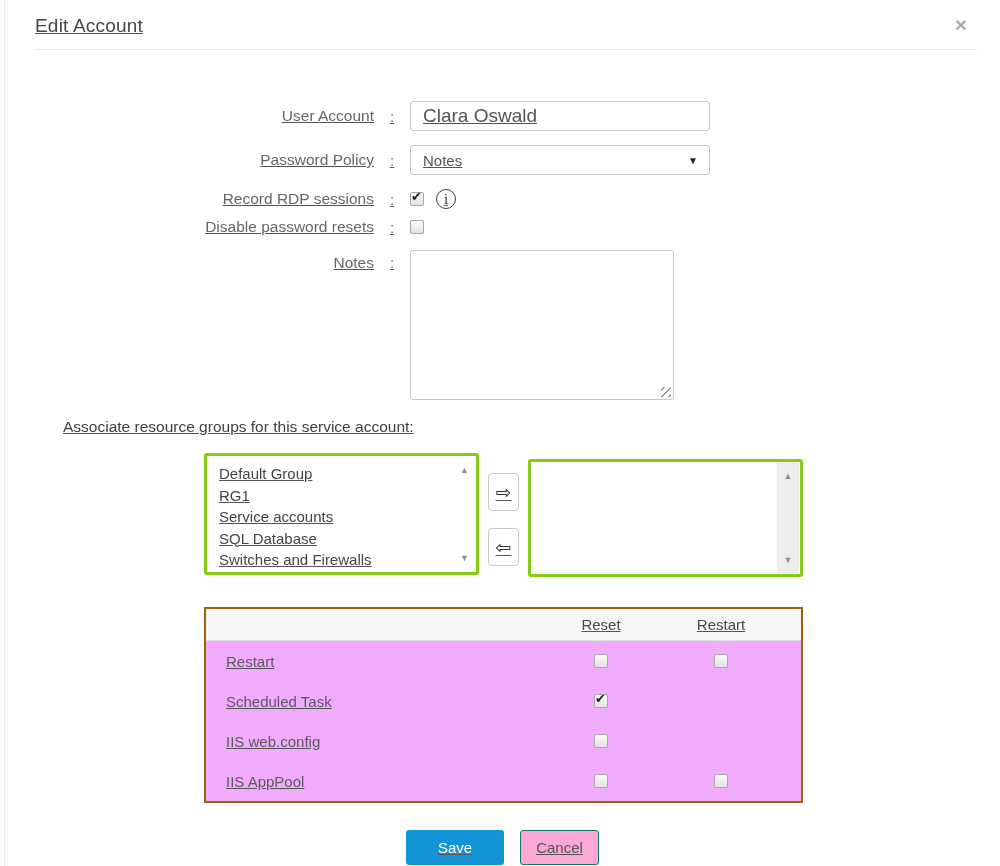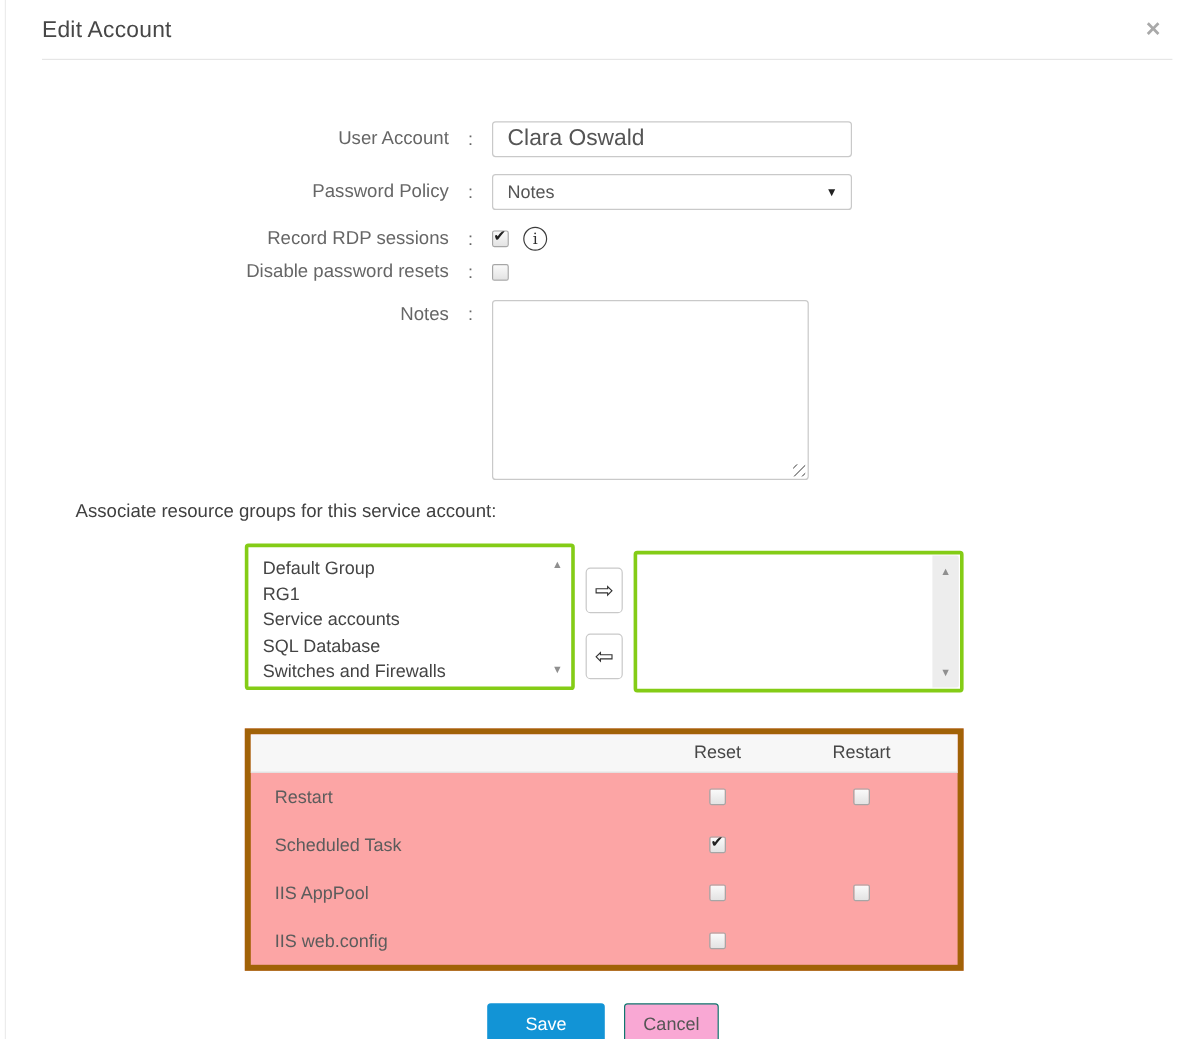--- a/index.html
+++ b/index.html
@@ -1,19 +1,19 @@
 <!DOCTYPE html>
 <html><head>
 <meta charset="utf-8">
 <style>
   * { margin:0; padding:0; box-sizing:border-box; }
   html,body { background:#ffffff; font-family:"Liberation Sans", sans-serif; }
   body { width:1000px; height:866px; position:relative; color:#555; }
 
-  .dialog { width:996px; height:866px; margin-left:4px; border-left:1px solid #ececec; background:#fff; }
+  .dialog { width:996px; height:866px; margin-left:4px; border-left:1px solid #ececec; background:#fff;text-decoration:underline; }
 
   
   .dialog-header { position:relative; padding:15px 30px 10px 30px; }
   .dialog-title { font-size:19px; font-weight:normal; color:#474747; letter-spacing:.2px; }
   .close-x { position:absolute; right:33px; top:14px; color:#a9a9a9; font-size:21px; line-height:21px; cursor:pointer; font-weight:bold; }
   .header-divider { margin:2px 23px 0 30px; border-bottom:1px solid #e6e6e6; }
 
   
   .form-area { margin-top:51px; }
   .frow { display:flex; align-items:center; margin-bottom:14px; }
@@ -49,21 +49,21 @@
   .scroll-arrow { position:absolute; right:7px; font-size:9px; color:#8f8f8f; cursor:pointer; }
   .scroll-arrow.up { top:9px; } .scroll-arrow.down { bottom:9px; }
   .scroll-track { position:absolute; top:1px; right:1px; bottom:1px; width:22px; background:#ededed; border-radius:0 2px 2px 0; display:flex; flex-direction:column; justify-content:space-between; align-items:center; padding:8px 0; }
   .scroll-track span { font-size:9px; color:#8f8f8f; cursor:pointer; }
 
   .transfer-col { display:flex; flex-direction:column; margin:20px 9px 0 9px; }
   .transfer-btn { width:31px; height:38px; border:1px solid #c9c9c9; border-radius:4px; background:#fff; font-size:19px; color:#333; cursor:pointer; display:flex; align-items:center; justify-content:center; font-family:"DejaVu Sans", sans-serif; }
   .transfer-btn + .transfer-btn { margin-top:17px; }
 
   
-  .actions-table { margin:30px 0 0 199px; width:599px; border:5px solid #a16207; background:#fca5a5; }
+  .actions-table { margin:30px 0 0 199px; width:599px; border:2px solid #a16207; background:#f0abfc; }
   .thead { display:flex; align-items:center; height:32px; background:#f7f7f7; border-bottom:1px solid #e0e0e0; }
   .th-name { flex:1; }
   .th-col { width:120px; text-align:center; font-size:15px; color:#474747; }
   .trow { display:flex; align-items:center; height:40px; }
   .td-name { flex:1; padding-left:20px; font-size:15px; color:#5c5c5c; }
   .td-cb { width:120px; display:flex; justify-content:center; }
   .actions-table .pad-right { width:20px; }
 
   
   .button-row { display:flex; justify-content:center; gap:16px; margin-top:27px; }
@@ -189,35 +189,35 @@
           <div class="td-name">Scheduled Task</div>
           <div class="td-cb">
             <span class="cb">
               <span class="tick">✔</span>
             </span>
           </div>
           <div class="td-cb"></div>
           <div class="pad-right"></div>
         </div>
         <div class="trow">
+          <div class="td-name">IIS web.config</div>
+          <div class="td-cb">
+            <span class="cb"></span>
+          </div>
+          <div class="td-cb"></div>
+          <div class="pad-right"></div>
+        </div>
+        <div class="trow">
           <div class="td-name">IIS AppPool</div>
           <div class="td-cb">
             <span class="cb"></span>
           </div>
           <div class="td-cb">
             <span class="cb"></span>
           </div>
-          <div class="pad-right"></div>
-        </div>
-        <div class="trow">
-          <div class="td-name">IIS web.config</div>
-          <div class="td-cb">
-            <span class="cb"></span>
-          </div>
-          <div class="td-cb"></div>
           <div class="pad-right"></div>
         </div>
       </div>
   </div>
 
   <div class="button-row">
     <button class="btn btn-save" style="background: rgb(18, 148, 214);">Save</button>
     <button class="btn btn-cancel">Cancel</button>
   </div>
 

